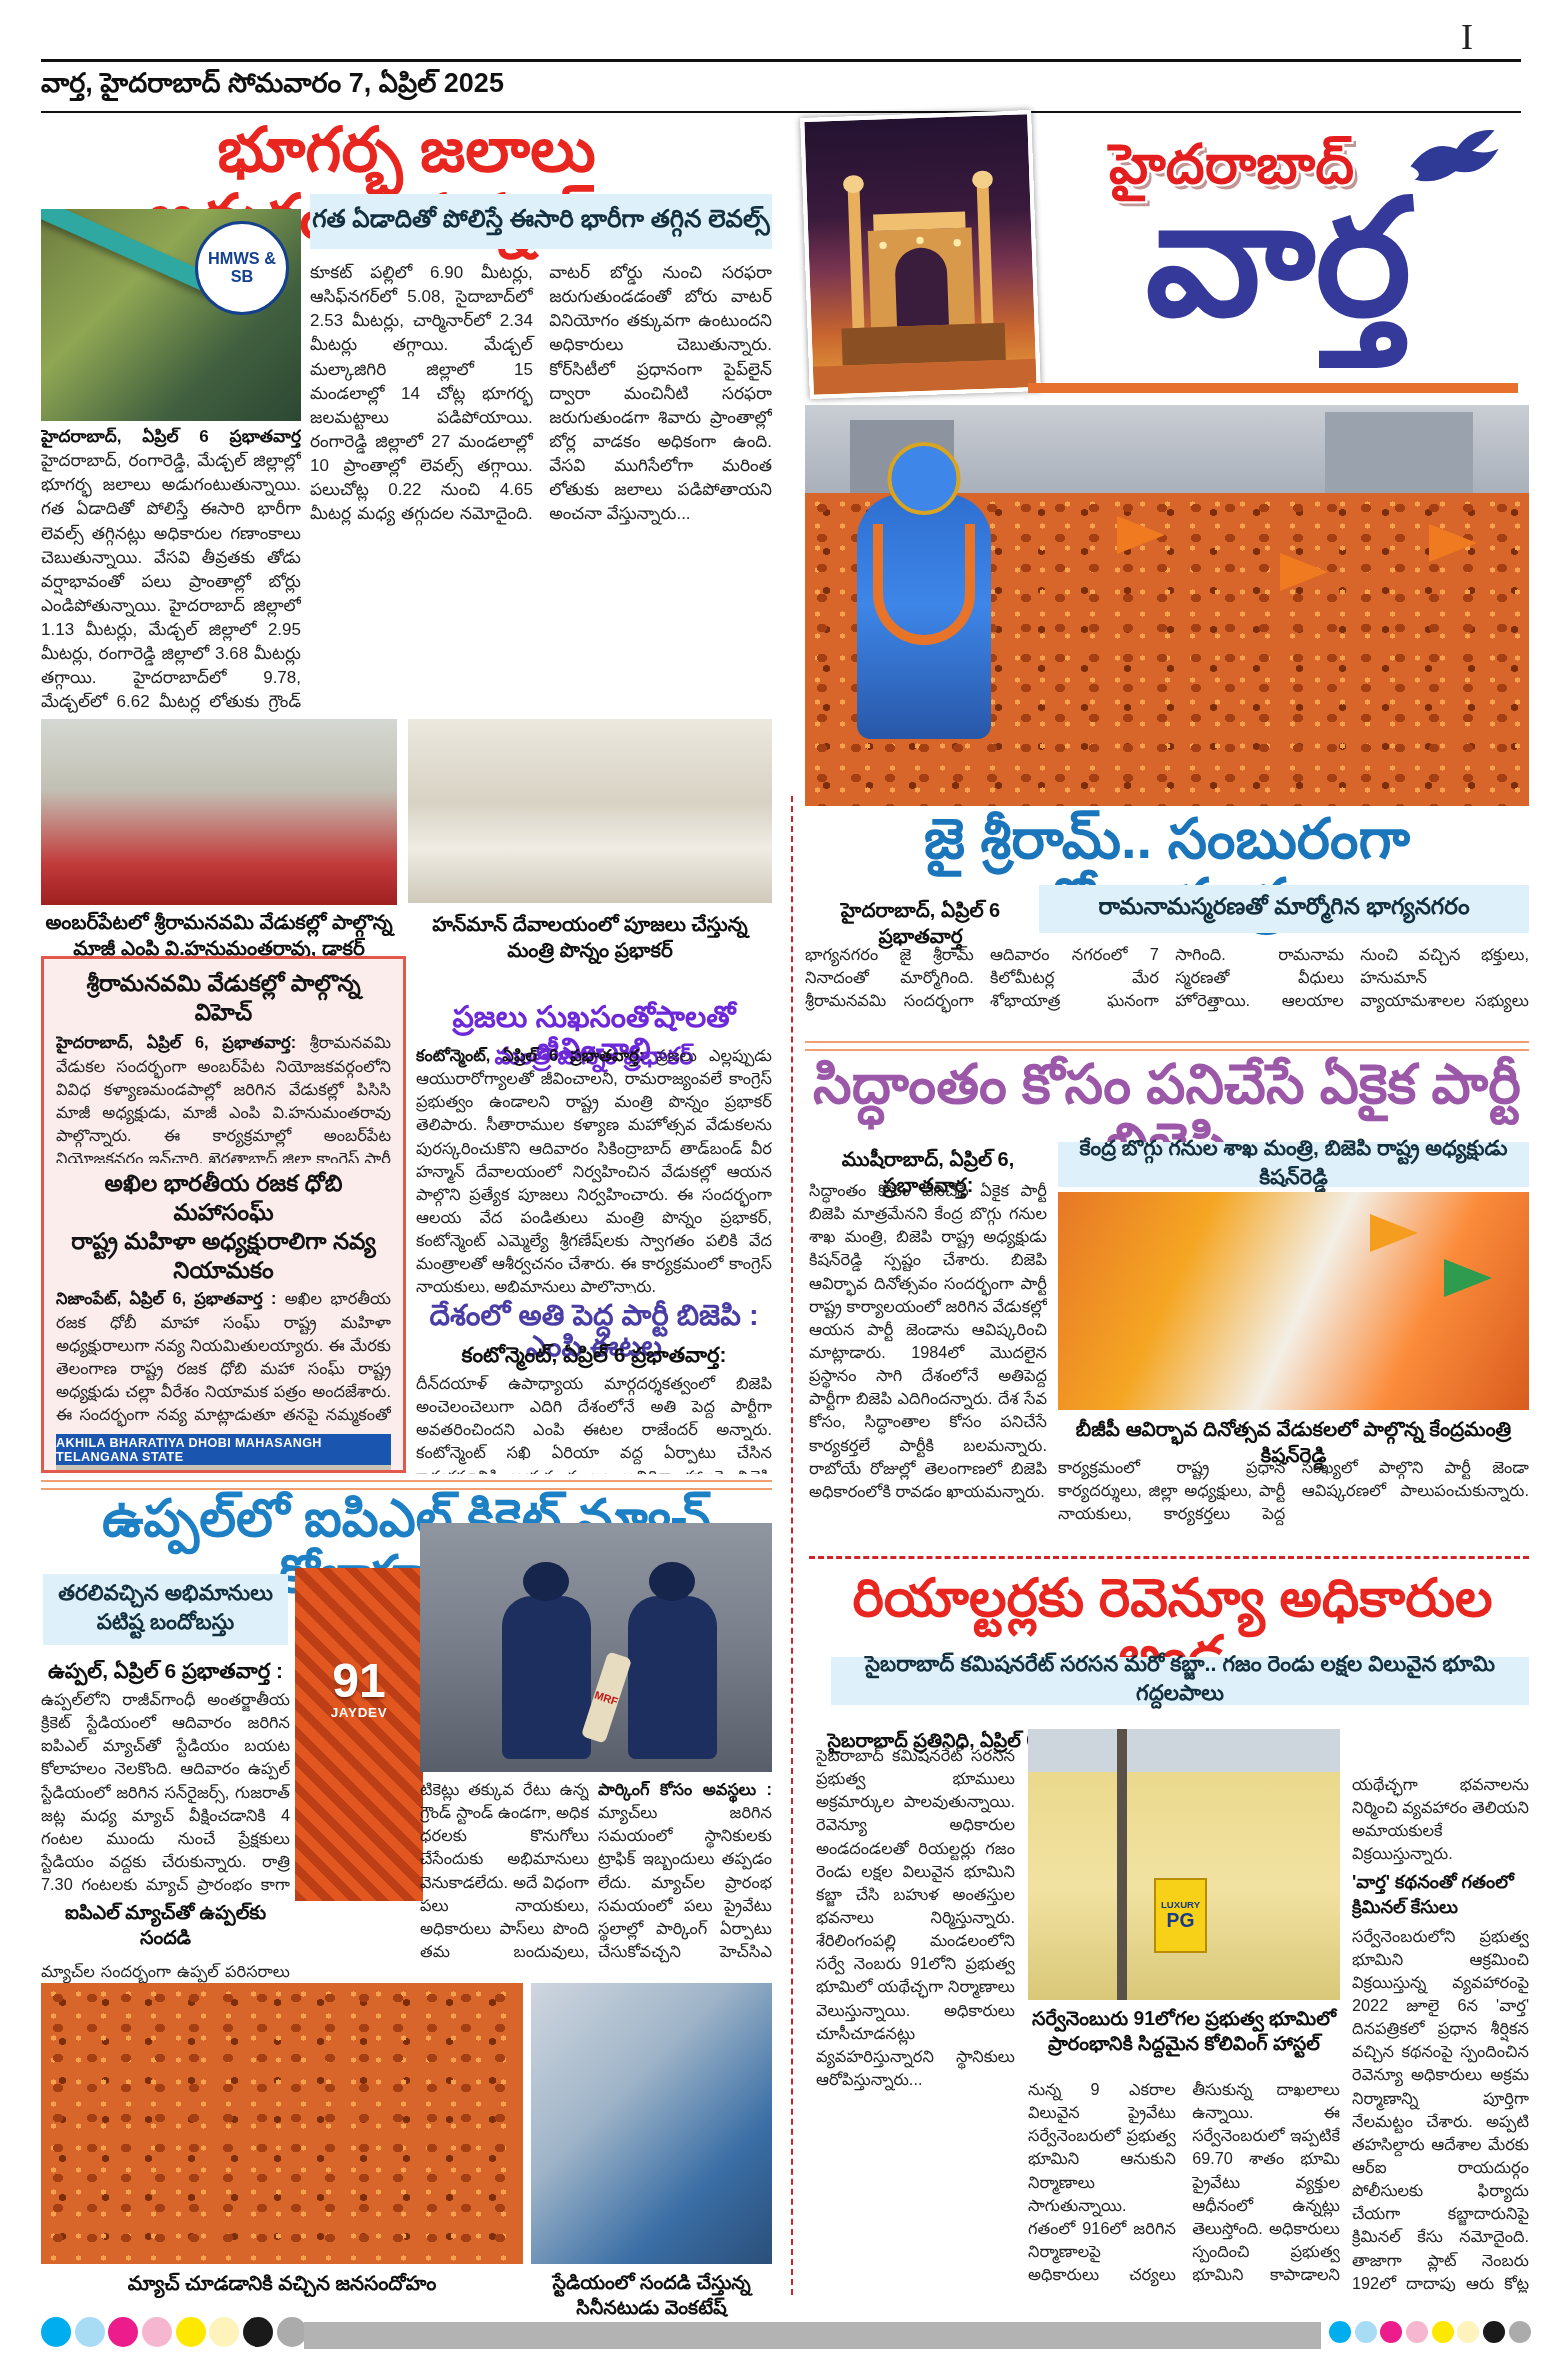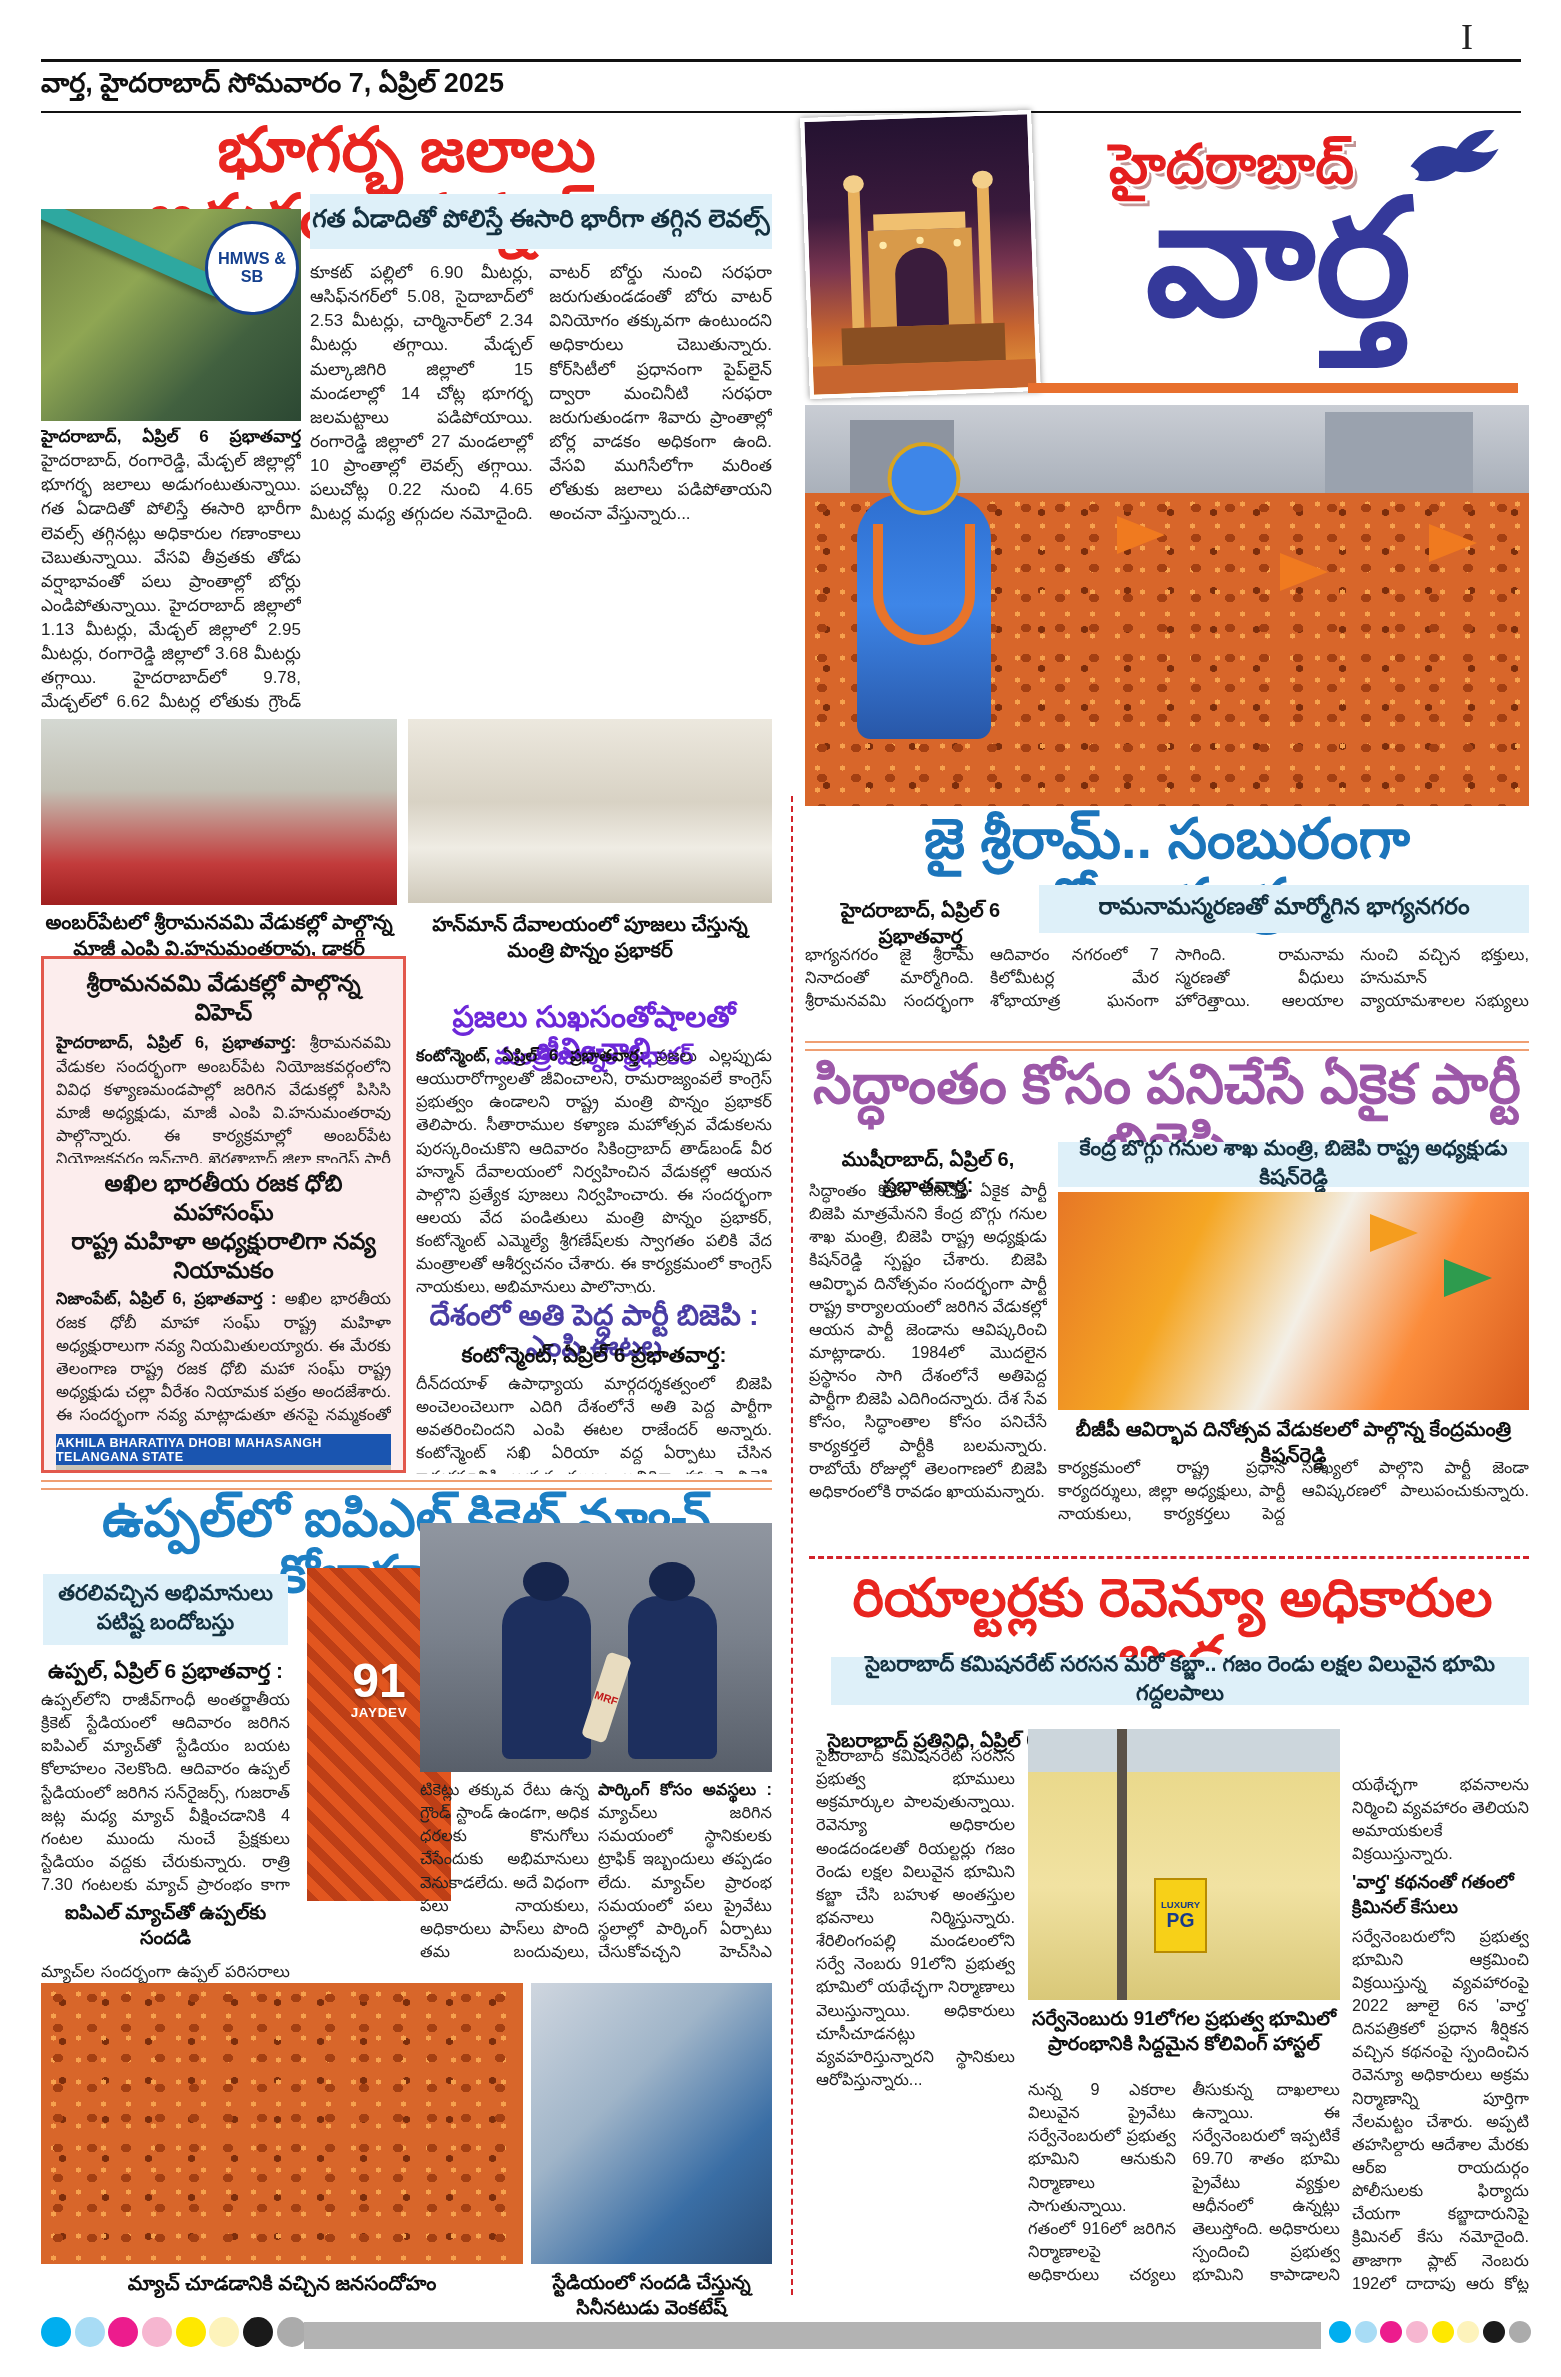--- a/index.html
+++ b/index.html
@@ -21,21 +21,21 @@
   .red-dash-v{border-left:2.2px dashed #d2232a;width:0;}
   .red-dash-h{border-top:3px dashed #d2232a;height:0;}
   
   .charminar{border:4.5px solid #fff;box-shadow:0 0 6px rgba(0,0,0,.45);transform:rotate(-2deg);background:linear-gradient(180deg,#241231 0%,#3a1a3c 35%,#7a3550 55%,#c7652f 78%,#e9a13c 100%);overflow:hidden;}
   .mast-city{font-size:55px;font-weight:800;color:#e41e1e;text-shadow:-2.2px -2.2px 0 #fff,2.2px -2.2px 0 #fff,-2.2px 2.2px 0 #fff,2.2px 2.2px 0 #fff,4.5px 4.5px 0 rgba(120,20,20,.45);}
   .mast-title{font-size:162px;font-weight:800;color:#35399a;line-height:1;}
   .mast-underline{background:#e8702e;}
   
   .ph{overflow:hidden;position:absolute;}
   .gw-photo{background:linear-gradient(135deg,#6d7c40 0%,#8fa653 35%,#41603f 70%,#2c4833 100%);}
-  .hmws-logo{position:absolute;right:2px;top:12px;width:88px;height:88px;border-radius:50%;background:#fff;border:3.7px solid #15408e;display:flex;align-items:center;justify-content:center;text-align:center;font-weight:bold;color:#15408e;font-size:16.3px;line-height:1.1;}
+  .hmws-logo{position:absolute;right:12px;top:12px;width:88px;height:88px;border-radius:50%;background:#fff;border:3.7px solid #15408e;display:flex;align-items:center;justify-content:center;text-align:center;font-weight:bold;color:#15408e;font-size:16.3px;line-height:1.1;}
   .gw-pipe{position:absolute;left:-15px;top:30px;width:208px;height:19.3px;background:#2ea8a0;border-radius:10.4px;transform:rotate(24deg);box-shadow:0 4.5px 6px rgba(0,0,0,.35);}
   .crowdtex{background-color:#d8662a;background-image:radial-gradient(#a33f12 20%,transparent 21%),radial-gradient(#f6a14e 16%,transparent 17%),radial-gradient(#7c2d0b 12%,transparent 13%);background-size:34px 30px,25px 22px,43px 39px;}
   .proc-sky{background:linear-gradient(180deg,#c9cdd4,#a9b0ba);}
   .statue{background:linear-gradient(180deg,#2e6fd0 0%,#3e86e8 45%,#2857a8 100%);border-radius:45px 45px 13.4px 13.4px;}
   .statue-head{position:absolute;left:50%;transform:translateX(-50%);top:-52px;width:65px;height:65px;border-radius:50%;background:#3e86e8;border:4.5px solid #d9a520;}
   .garland{position:absolute;left:50%;transform:translateX(-50%);top:30px;width:82px;height:111px;border:10.4px solid #e8742a;border-top:none;border-radius:0 0 52px 52px;}
   .flag{width:0;height:0;border-top:19.3px solid transparent;border-bottom:19.3px solid transparent;border-left:48px solid #f07a1f;position:absolute;}
   .groupA{background:linear-gradient(180deg,#d4d8d2 0%,#c2c0b4 38%,#c23b3b 78%,#9f1f1f 100%);}
   .groupB{background:linear-gradient(180deg,#ece8de 0%,#d8d2c4 45%,#efece4 70%,#cfc9ba 100%);}
   .dhobi-ph{background:linear-gradient(180deg,#d8d4c8 0%,#b9b2a2 55%,#8c857a 100%);}
@@ -132,21 +132,21 @@
 
   <div class="abs subbox" style="left:43px;top:1574px;width:245px;height:71px;font-size:21.5px;">
     <span>తరలివచ్చిన అభిమానులు</span>
     <span>పటిష్ట బందోబస్తు</span>
   </div>
   <div class="abs cap" style="left:41px;top:1657px;width:249px;font-size:21px;">ఉప్పల్, ఏప్రిల్ 6 ప్రభాతవార్త :</div>
   <div class="abs jtext" style="left:41px;top:1688px;width:249px;height:209px;font-size:16.3px;">ఉప్పల్‌లోని రాజీవ్‌గాంధీ అంతర్జాతీయ క్రికెట్ స్టేడియంలో ఆదివారం జరిగిన ఐపిఎల్ మ్యాచ్‌తో స్టేడియం బయట కోలాహలం నెలకొంది. ఆదివారం ఉప్పల్ స్టేడియంలో జరిగిన సన్‌రైజర్స్, గుజరాత్ జట్ల మధ్య మ్యాచ్ వీక్షించడానికి 4 గంటల ముందు నుంచే ప్రేక్షకులు స్టేడియం వద్దకు చేరుకున్నారు. రాత్రి 7.30 గంటలకు మ్యాచ్ ప్రారంభం కాగా సాయంత్రం నుంచే అభిమానుల తాకిడి పెరిగింది. టికెట్లు దొరకక పలువురు నిరాశతో వెనుదిరిగారు. పోలీసులు పటిష్ట బందోబస్తు ఏర్పాటు చేశారు.</div>
   <div class="abs cap" style="left:41px;top:1900px;width:249px;font-size:19.3px;">ఐపిఎల్ మ్యాచ్‌తో ఉప్పల్‌కు సందడి</div>
   <div class="abs jtext" style="left:41px;top:1960px;width:249px;height:42px;font-size:16.3px;">మ్యాచ్‌ల సందర్భంగా ఉప్పల్ పరిసరాలు పండుగ వాతావరణాన్ని తలపించాయి.</div>
 
-  <div class="ph player-photo" style="left:307px;top:1568px;width:128px;height:333px;padding-left:16px;">
+  <div class="ph player-photo" style="left:295px;top:1568px;width:128px;height:333px;">
     <div class="jersey">
       <div class="jersey-no">91</div>
       <div class="jersey-name">JAYDEV</div>
     </div>
   </div>
 
   <div class="ph batsmen" style="left:420px;top:1523px;width:352px;height:249px;">
     <div class="bat-fig" style="left:82px;">
         <div class="bat-helmet"></div>
       </div>

